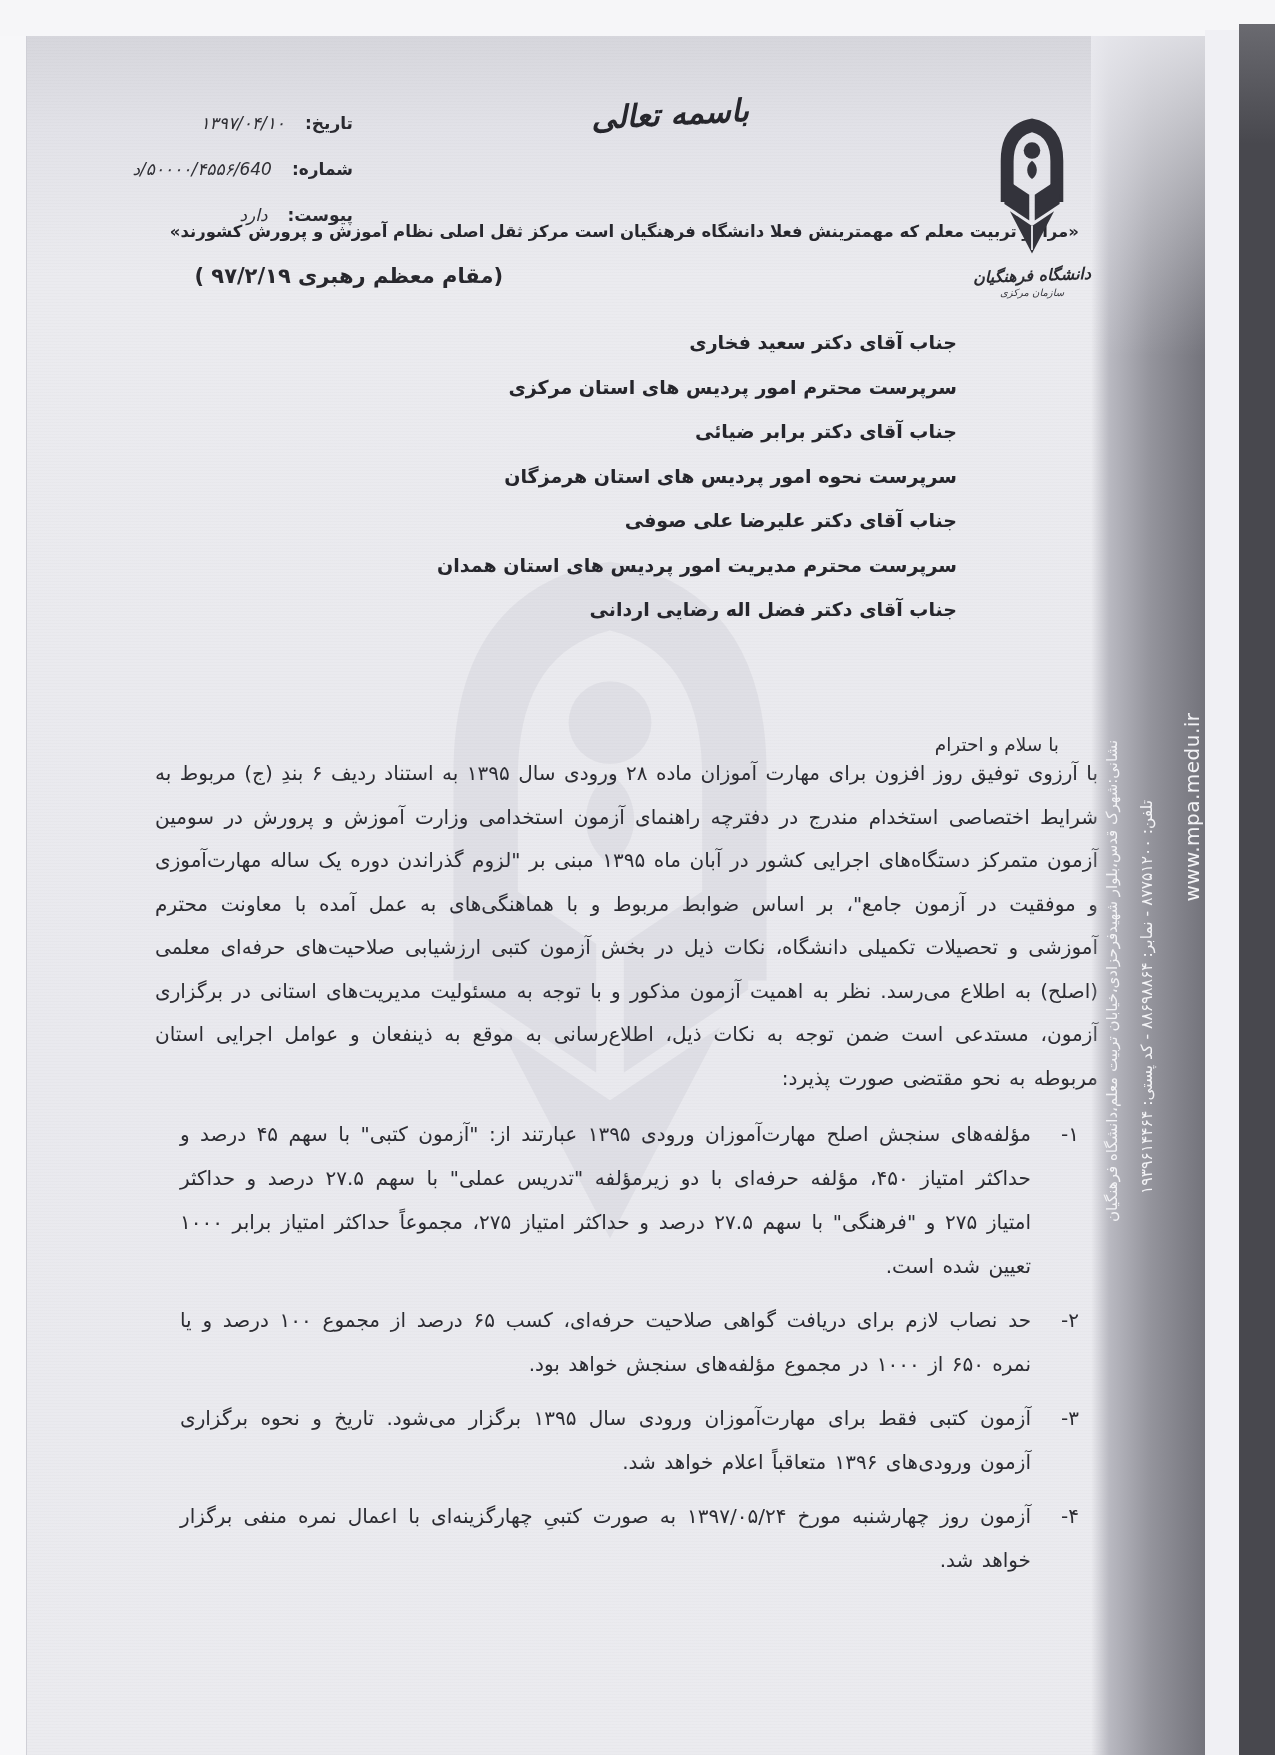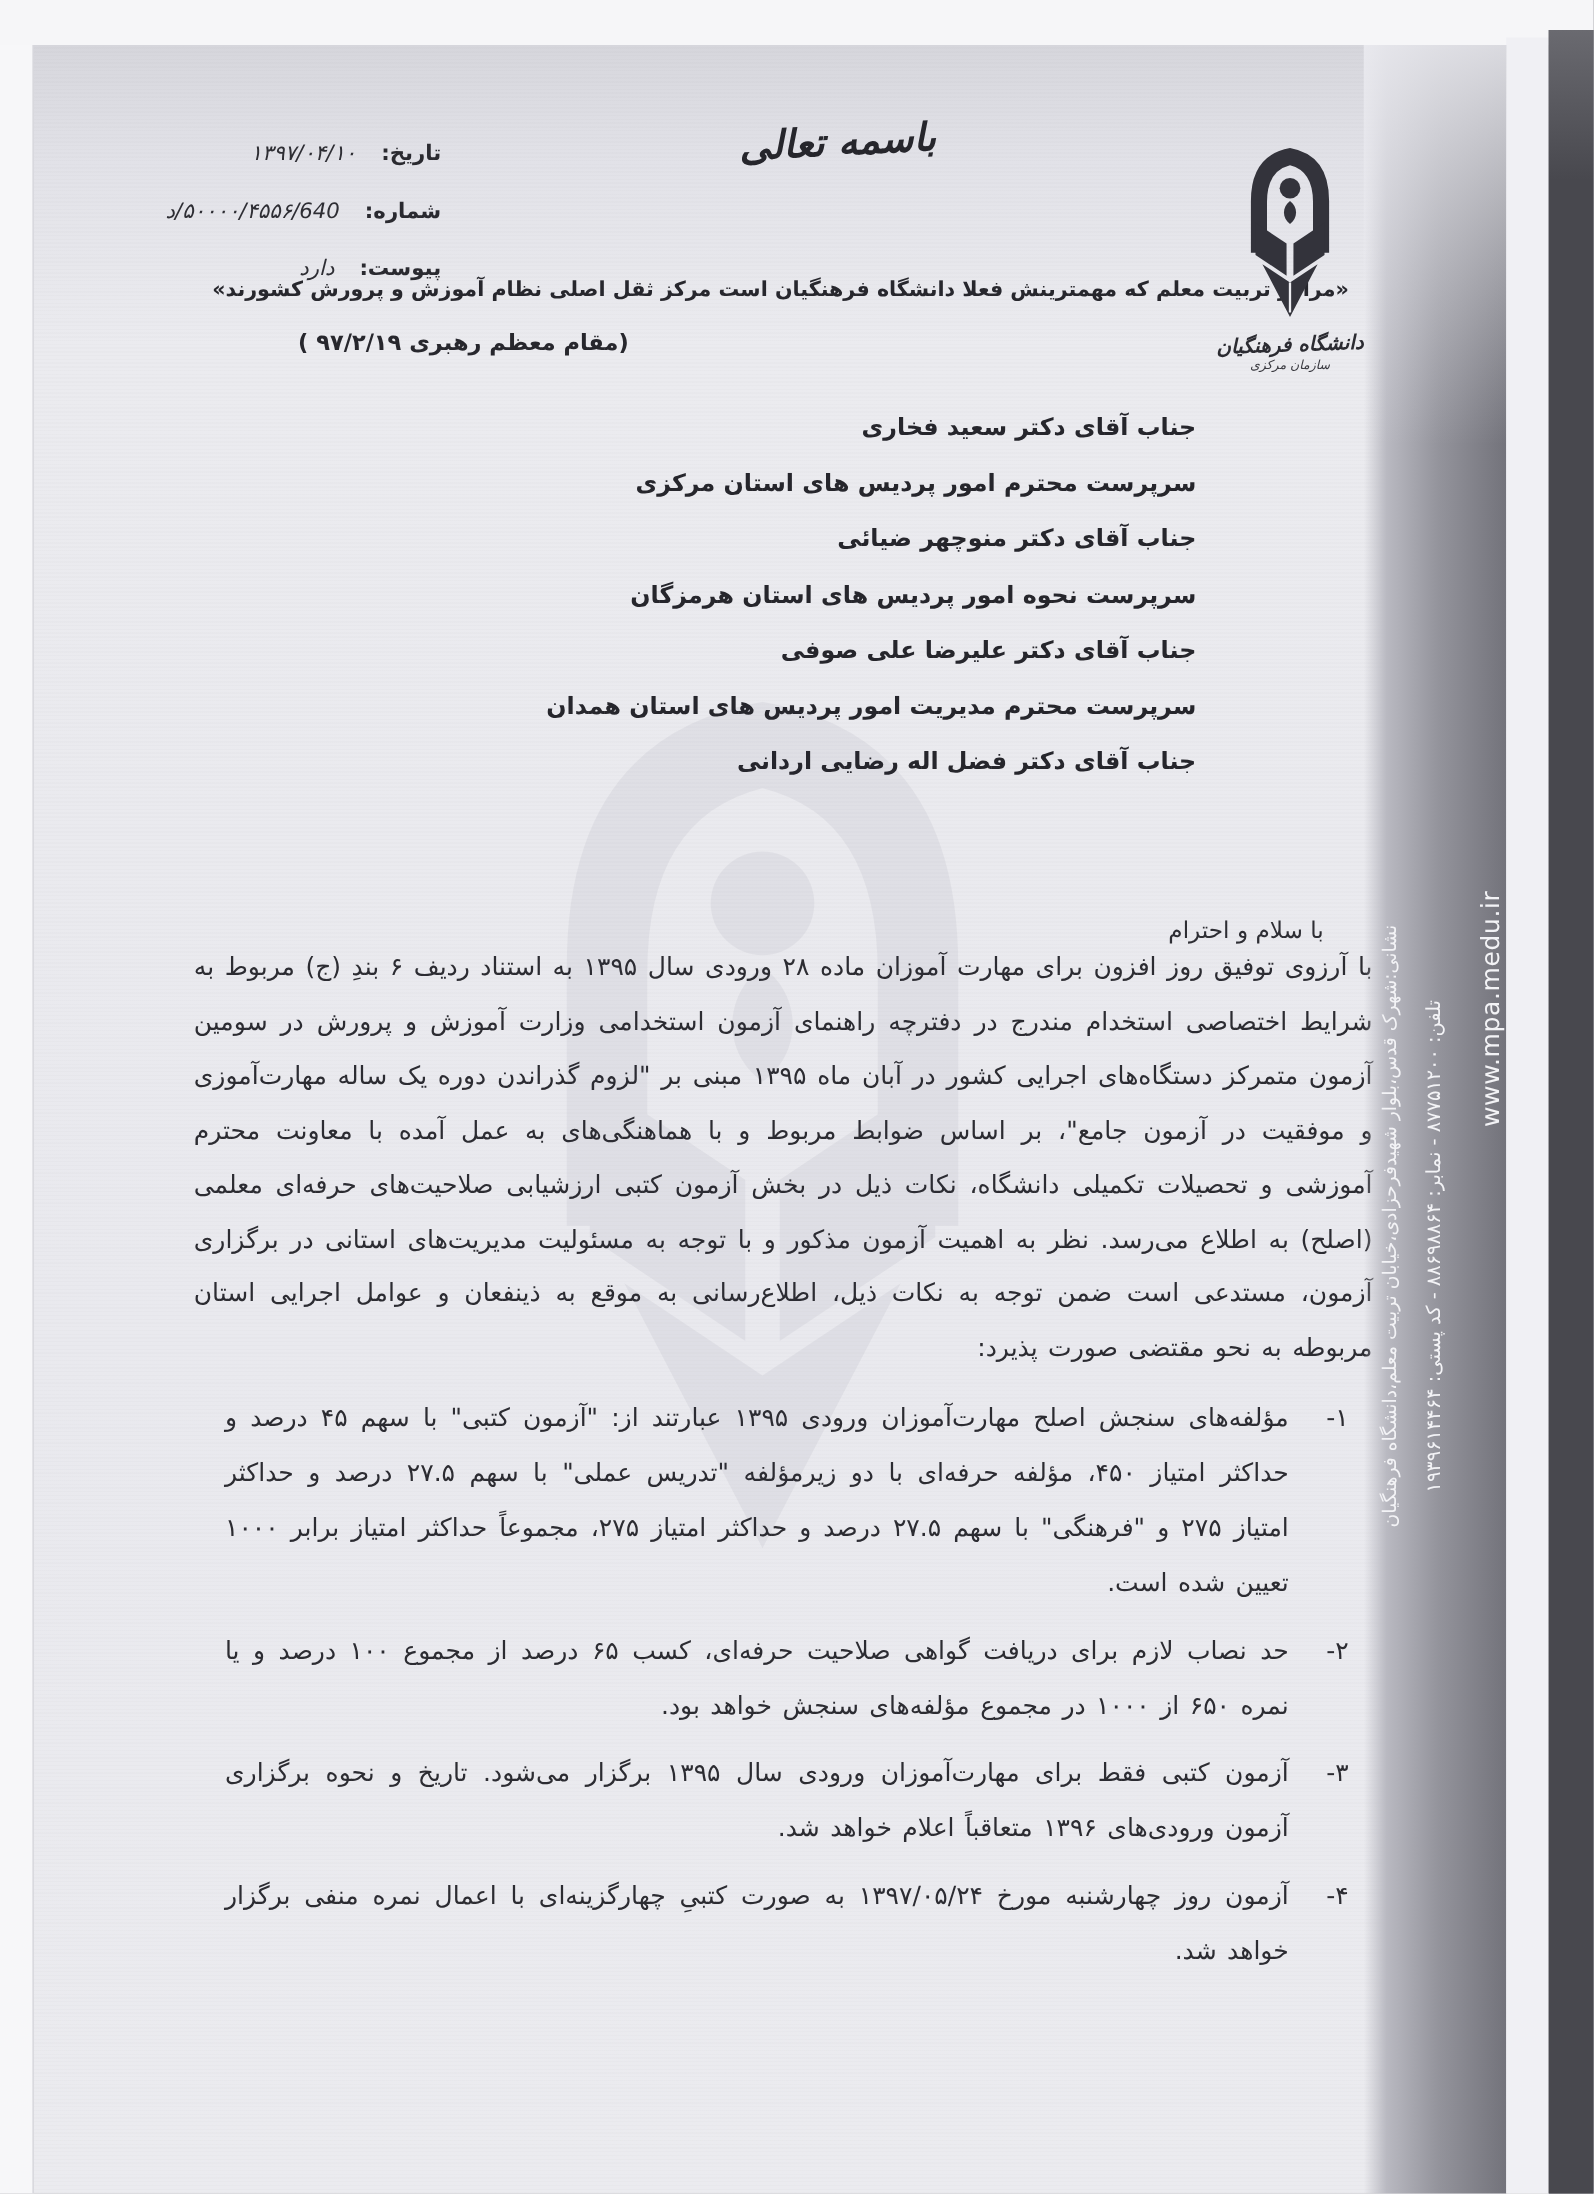--- a/index.html
+++ b/index.html
@@ -69,21 +69,21 @@
   .logo-block svg{display:block;margin:0 auto;}
   .org-name{font-size:16px;font-weight:bold;font-style:italic;transform:rotate(-2deg);margin-top:4px;color:#2b2b31;}
   .org-unit{font-size:10px;font-style:italic;margin-top:2px;color:#3a3a40;}
 
   .quote{
     position:absolute;top:222px;right:196px;
     font-size:16.5px;font-weight:bold;white-space:nowrap;color:#27272d;
   }
   .quote-attrib{
     position:absolute;top:264px;right:772px;
-    font-size:18px;font-weight:bold;white-space:nowrap;color:#27272d;
+    font-size:21px;font-weight:bold;white-space:nowrap;color:#27272d;
   }
 
   .recipients{position:absolute;top:320px;right:318px;text-align:right;
     font-size:19px;font-weight:bold;line-height:44.5px;color:#26262c;margin-left:40px;}
   .salutation{position:absolute;top:734px;right:216px;font-size:18.5px;}
 
   .body-par{
     position:absolute;top:752px;right:177px;left:155px;
     font-size:20px;line-height:43.5px;text-align:justify;
     word-spacing:2px;color:#2c2c32;
@@ -143,21 +143,21 @@
     <div class="org-name">دانشگاه فرهنگیان</div>
     <div class="org-unit">سازمان مرکزی</div>
   </div>
 
   <div class="quote">«مراکز تربیت معلم که مهمترینش فعلا دانشگاه فرهنگیان است مرکز ثقل اصلی نظام آموزش و پرورش کشورند»</div>
   <div class="quote-attrib">(مقام معظم رهبری ۹۷/۲/۱۹ )</div>
 
   <div class="recipients">
     <div>جناب آقای دکتر سعید فخاری</div>
     <div>سرپرست محترم امور پردیس های استان مرکزی</div>
-    <div>جناب آقای دکتر منوچهر ضیائی</div>
+    <div>جناب آقای دکتر برابر ضیائی</div>
     <div>سرپرست نحوه امور پردیس های استان هرمزگان</div>
     <div>جناب آقای دکتر علیرضا علی صوفی</div>
     <div>سرپرست محترم مدیریت امور پردیس های استان همدان</div>
     <div>جناب آقای دکتر فضل اله رضایی اردانی</div>
   </div>
 
   <div class="salutation">با سلام و احترام</div>
 
   <div class="body-par">با آرزوی توفیق روز افزون برای مهارت آموزان ماده ۲۸ ورودی سال ۱۳۹۵ به استناد  ردیف ۶ بندِ (ج) مربوط به شرایط اختصاصی استخدام مندرج  در دفترچه راهنمای آزمون استخدامی وزارت آموزش و پرورش در سومین آزمون متمرکز دستگاه‌های اجرایی کشور در آبان ماه ۱۳۹۵ مبنی بر "لزوم گذراندن دوره یک ساله مهارت‌آموزی و موفقیت در آزمون جامع"، بر اساس ضوابط مربوط و با هماهنگی‌های به عمل آمده با معاونت محترم آموزشی و تحصیلات تکمیلی دانشگاه، نکات ذیل در بخش آزمون کتبی ارزشیابی صلاحیت‌های حرفه‌ای معلمی (اصلح) به اطلاع می‌رسد. نظر به اهمیت آزمون مذکور و با توجه به مسئولیت مدیریت‌های استانی در برگزاری آزمون، مستدعی است ضمن توجه به نکات ذیل، اطلاع‌رسانی به موقع به ذینفعان و عوامل اجرایی استان مربوطه به نحو مقتضی صورت پذیرد:</div>
 

